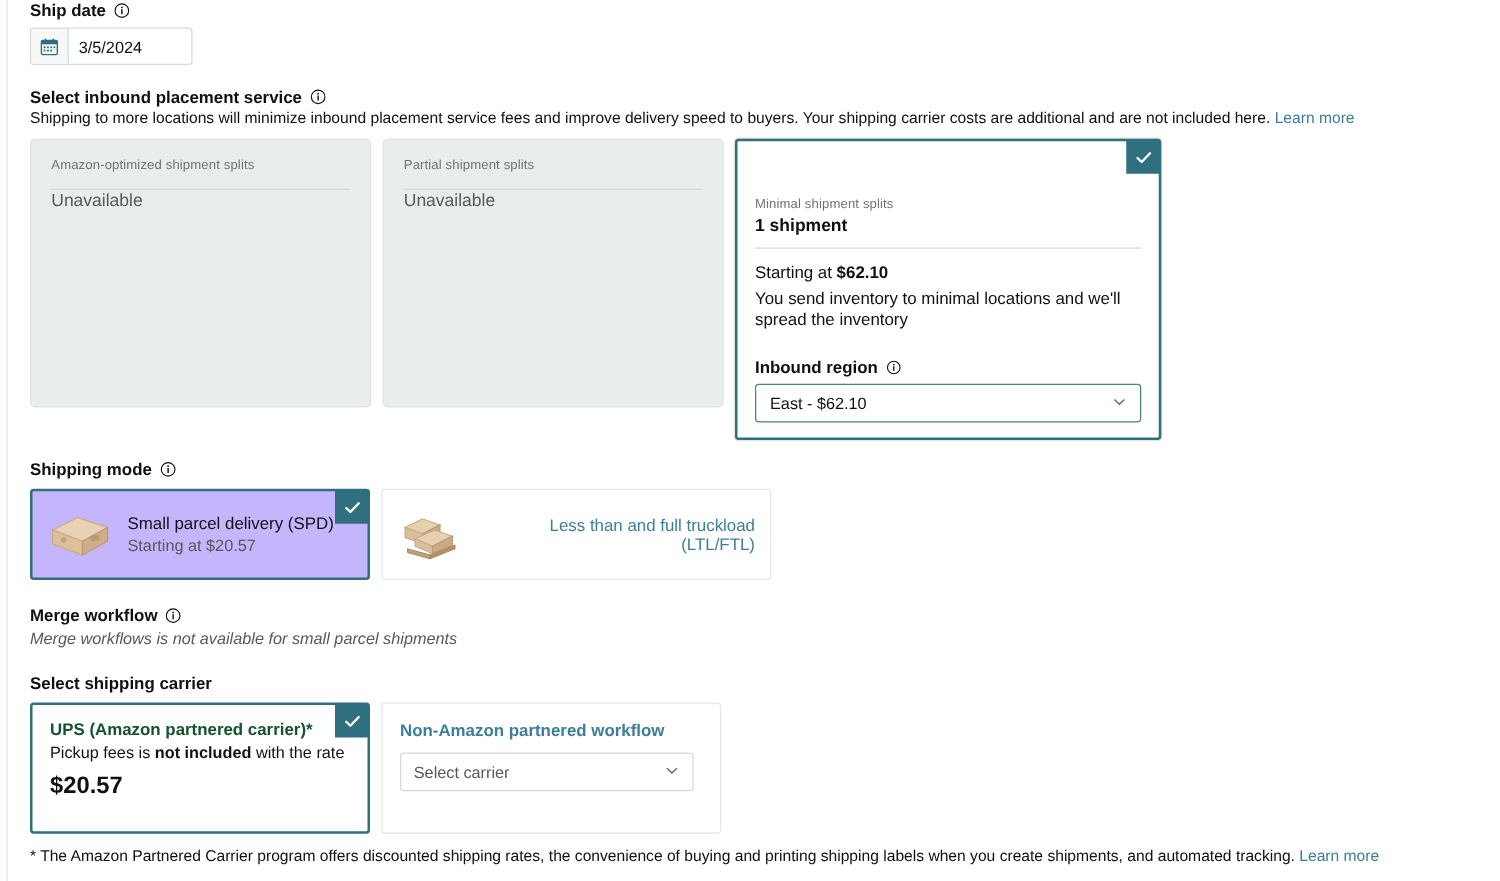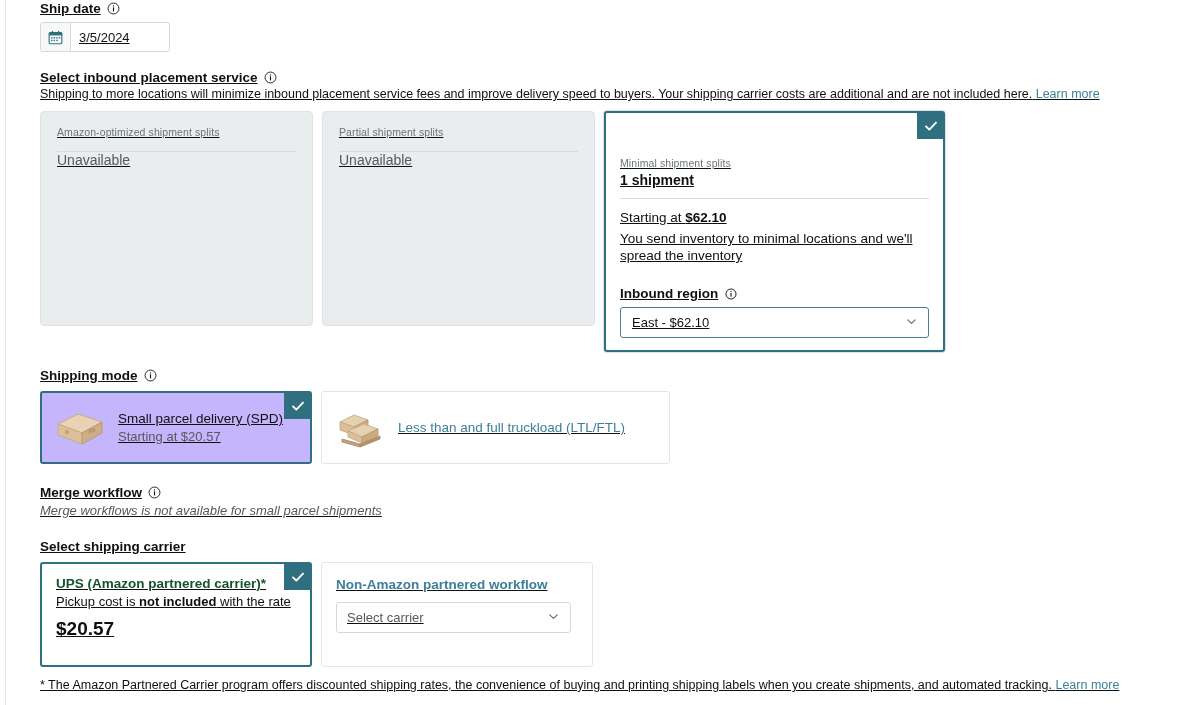--- a/index.html
+++ b/index.html
@@ -15,21 +15,21 @@
     position: relative;
     width: 1200px; height: 705px;
     background: #fff;
     padding: 0;
   }
   
   .left-rule {
     position: absolute; left: 5px; top: 0; bottom: 0;
     width: 1px; background: #e3e6e6;
   }
-  .content { position: absolute; left: 40px; top: 0; width: 1160px; text-decoration: underline; }
+  .content { position: absolute; left: 24px; top: 0; width: 1160px; }
 
   .label-row { display: flex; align-items: center; gap: 6px; }
   .sec-label {
     font-size: 13.5px; font-weight: bold; color: #0f1111; letter-spacing: 0;
   }
   .info-icon {
     display: inline-flex; align-items: center; justify-content: center;
     width: 13px; height: 13px; flex: 0 0 13px;
   }
   .info-icon svg { display: block; }
@@ -120,21 +120,21 @@
   .mode-card {
     width: 272px; height: 73px;
     border: 1px solid #e3e6e6; border-radius: 3px; background: #fff;
     display: flex; align-items: center; gap: 12px; padding: 0 12px;
     position: relative;
   }
   .mode-card.selected {
     background: #c4b5fd;
     border: 2px solid #2f6f7f;
   }
-  .mode-card.wide { width: 349px; }
+  .mode-card.wide { width: 312px; text-align: right; }
   .mode-text .t1 { font-size: 13.5px; color: #0f1111; }
   .mode-text .t2 { margin-top: 3px; font-size: 13px; color: #565959; }
   .mode-text .tlink { font-size: 13.5px; color: #3d7e9a; }
   .box-ico { width: 52px; height: 44px; flex: 0 0 52px; }
   .box-ico svg { display: block; }
 
   
   .sec-merge { margin-top: 21px; }
   .merge-note {
     margin-top: 3px; font-size: 13px; color: #565959; font-style: italic;
@@ -347,21 +347,21 @@
       </div>
       <div class="carrier-cards">
 
         <div class="carrier-card">
           <div class="check-badge">
             <svg width="16" height="16" viewBox="0 0 16 16">
                 <path d="M3 8.4 L6.3 11.6 L13 4.6" fill="none" stroke="#ffffff" stroke-width="1.9" stroke-linecap="round" stroke-linejoin="round"></path>
               </svg>
           </div>
           <div class="c-title">UPS (Amazon partnered carrier)*</div>
-          <div class="c-sub"><span>Pickup cost is </span><b>not included</b><span> with the rate</span></div>
+          <div class="c-sub"><span>Pickup fees is </span><b>not included</b><span> with the rate</span></div>
           <div class="c-price">$20.57</div>
         </div>
 
         <div class="carrier-card plain">
           <div class="c-title-link">Non-Amazon partnered workflow</div>
           <div class="carrier-select">
             <span>Select carrier</span>
             <span class="chev">
               <svg width="13" height="13" viewBox="0 0 16 16">
                   <path d="M3.4 6 L8 10.4 L12.6 6" fill="none" stroke="#5a6565" stroke-width="1.3" stroke-linecap="round" stroke-linejoin="round"></path>

